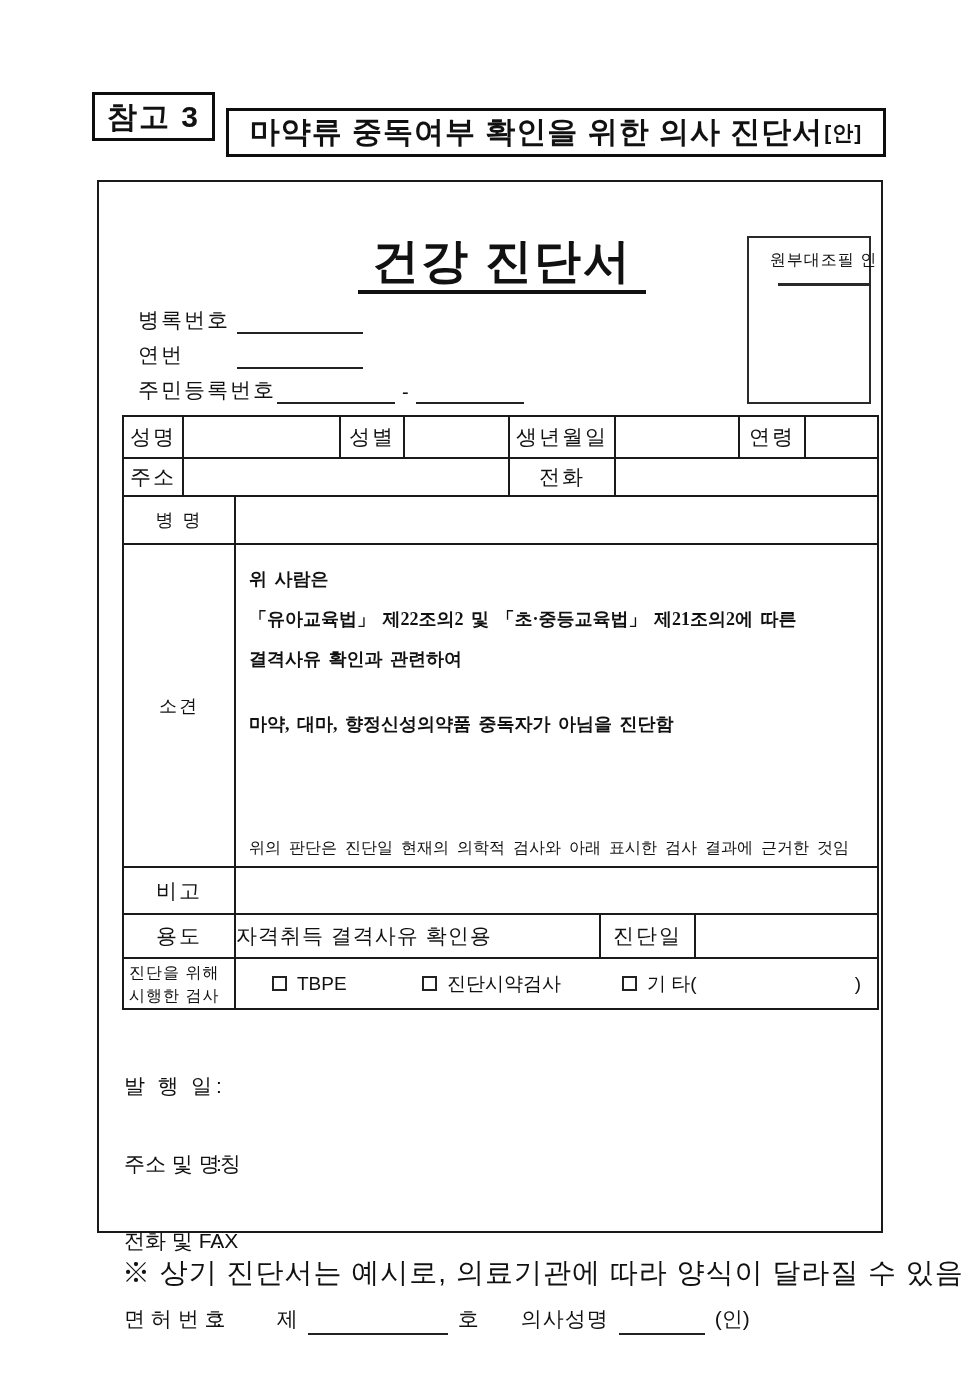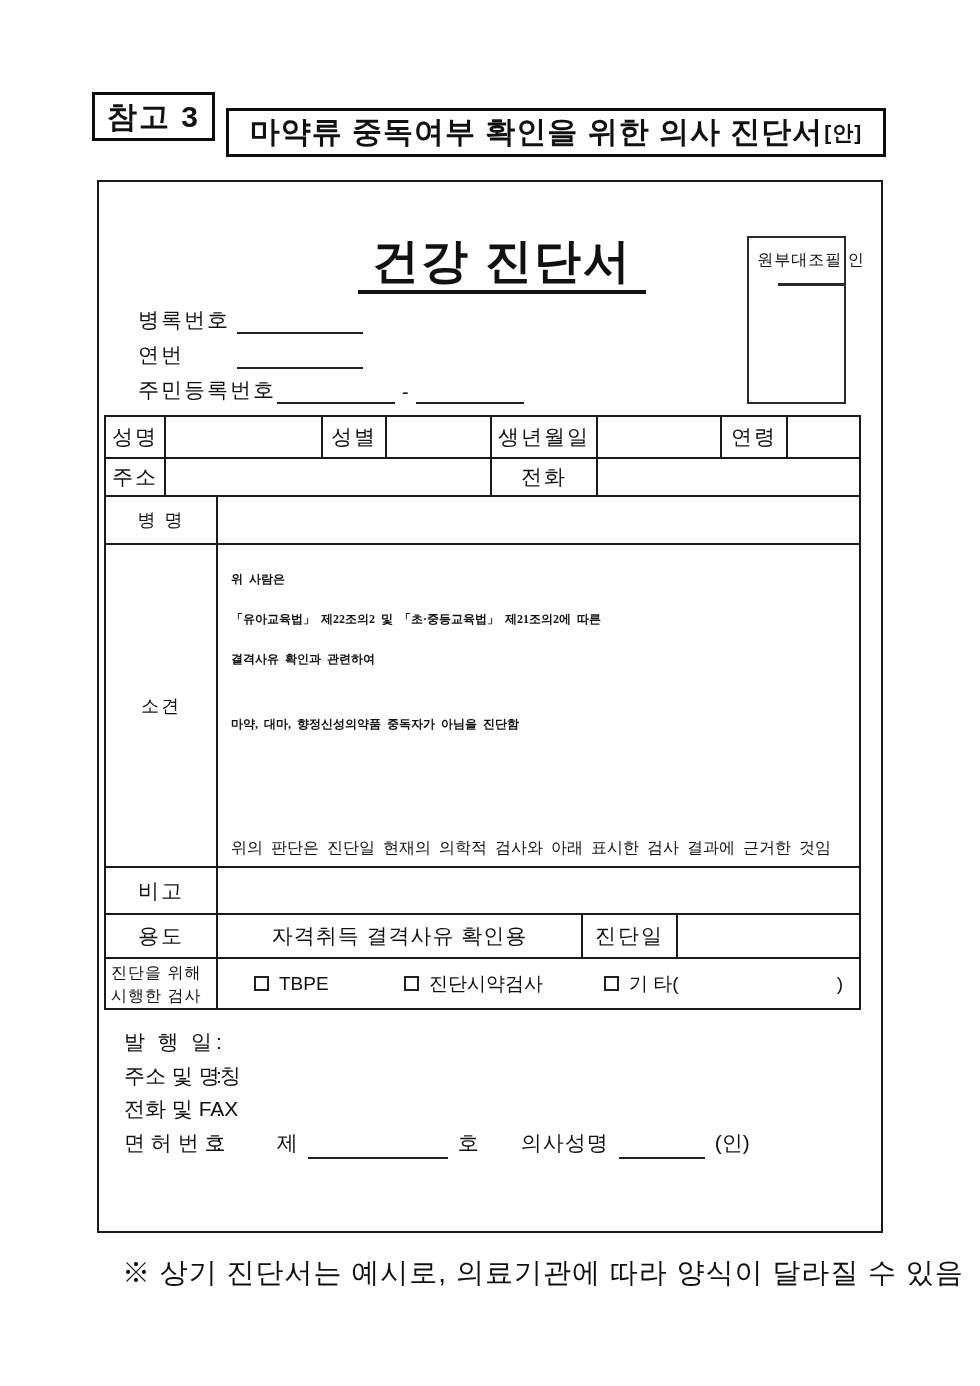--- a/index.html
+++ b/index.html
@@ -26,68 +26,68 @@
   
   .main-box {
     position:absolute; left:97px; top:180px; width:786px; height:1053px;
     border:2px solid #1a1a1a;
   }
   .form-title-wrap { position:absolute; left:0; top:54px; width:100%; text-align:center; transform:translateX(12px); }
   .form-title {
     display:inline-block; font-size:47px; font-weight:bold; letter-spacing:2px;
     border-bottom:4px solid #111; padding:0 14px 5px 14px; line-height:1.05;
   }
-  .stamp-box { position:absolute; left:648px; top:54px; width:99px; height:168px; border:2px solid #2a2a2a;padding-left:29px; }
+  .stamp-box { position:absolute; left:648px; top:54px; width:124px; height:168px; border:2px solid #2a2a2a;padding-left:29px; }
   .stamp-head {
     height:48px; border-bottom:3px solid #2a2a2a; display:flex; align-items:center;
     justify-content:center; font-size:16px; letter-spacing:1px; white-space:nowrap;
   }
   .stamp-body { height:100%; }
 
   .id-row { position:absolute; left:21px; height:30px; font-size:21px; white-space:nowrap; }
   .id-row .id-label { display:inline-block; letter-spacing:2px; vertical-align:bottom;margin-left:18px; }
   .uline { display:inline-block; border-bottom:2px solid #222; height:24px; vertical-align:bottom; }
   .dash { display:inline-block; vertical-align:bottom; margin:0 7px; font-size:20px; }
 
   
-  .tables { position:absolute; left:5px; top:233px; width:736px; }
+  .tables { position:absolute; left:23px; top:233px; width:736px; }
   table { border-collapse:collapse; table-layout:fixed; width:756px; }
   table.t2 { margin-top:-2px; }
   td { border:2px solid #1a1a1a; font-size:21px; vertical-align:middle; overflow:hidden; }
   td.lab { text-align:center; letter-spacing:2px; }
   td.lab-sm { text-align:center; letter-spacing:2px; font-size:18px; }
-  td.center { text-align:center; letter-spacing:1px; }
+  td.center { letter-spacing:1px; }
   tr.r-name td { height:42px; }
   tr.r-addr td { height:38px; }
   tr.r-disease td { height:48px; }
   tr.r-opinion td { height:323px; }
   tr.r-remarks td { height:47px; }
   tr.r-purpose td { height:44px; }
   tr.r-tests td { height:51px; }
 
   .opinion-cell { position:relative; vertical-align:top; }
   .opinion-text {
     padding:14px 0 0 13px; font-family:"Liberation Serif", serif; font-weight:bold;
-    font-size:12px; line-height:40px; word-spacing:3px; white-space:nowrap;
+    font-size:18px; line-height:40px; word-spacing:3px; white-space:nowrap;
   }
   .opinion-text .gap-line { margin-top:25px; }
   .opinion-note {
     position:absolute; left:13px; right:4px; bottom:7px;
     font-family:"Liberation Serif", serif; font-size:16px; word-spacing:4px; white-space:nowrap;
   }
   .tests-label { font-size:16px; line-height:23px; padding-left:5px; letter-spacing:1px; text-align:left; }
   .tests-cell { position:relative; }
   .chk { position:absolute; top:50%; transform:translateY(-50%); display:flex; align-items:center; font-size:19px; white-space:nowrap; }
   .chk-box { display:inline-block; width:15px; height:15px; border:2px solid #222; margin-right:10px; background:#fff; }
   .chk-1 { left:36px; } .chk-2 { left:186px; } .chk-3 { left:386px; }
   .paren-close { position:absolute; right:16px; top:50%; transform:translateY(-50%); font-size:19px; }
 
   
   .issue { position:absolute; left:25px; top:843px; font-size:21px; }
-  .issue-row { height:33.5px; line-height:33.5px; white-space:nowrap; }
+  .issue-row { height:33.5px; line-height:33.5px; white-space:nowrap;margin-top:44px; }
   .jlabel { display:inline-block; width:88px; text-align:justify; text-align-last:justify; vertical-align:bottom; }
   .colon { margin-left:4px; }
   .lic-prefix { margin-left:55px; }
   .lic-line { width:140px; margin:0 10px; }
   .doctor-label { margin-left:42px; letter-spacing:1px; }
   .doctor-line { width:86px; margin:0 10px; }
 
   .footnote { position:absolute; left:122px; top:1254px; font-size:28px; letter-spacing:1px; white-space:nowrap; }
 </style>
 </head>

